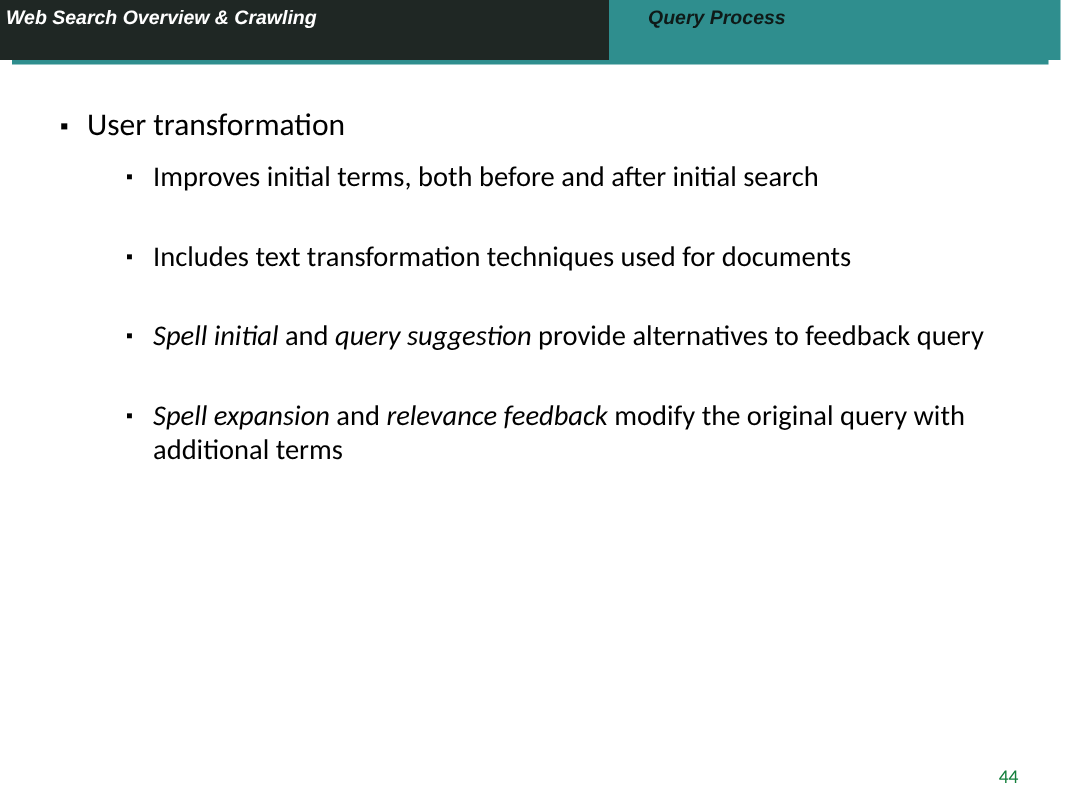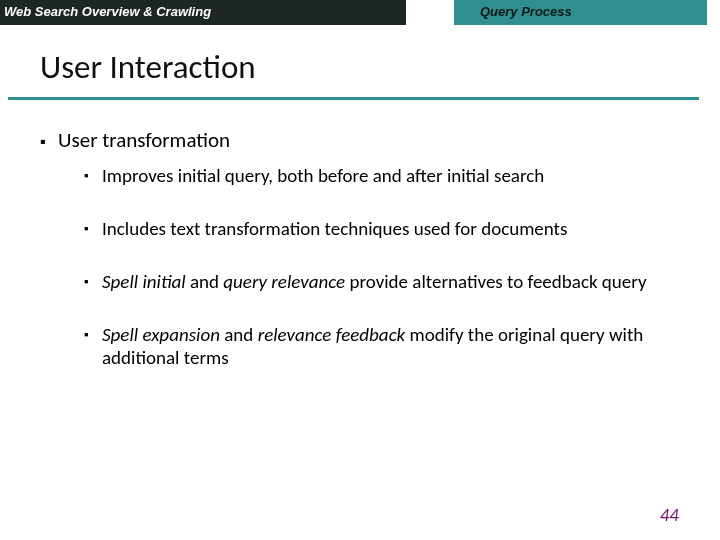--- a/index.html
+++ b/index.html
@@ -1,67 +1,66 @@
 <!DOCTYPE html>
 <html><head>
 <meta charset="utf-8">
 <style>
   * { margin:0; padding:0; box-sizing:border-box; }
   html,body { width:720px; height:540px; font-family:"Calibri","Segoe UI",Arial,sans-serif; background:#fff; color:#000; }
   .slide { width:707px; height:540px; position:relative; }
   .header { display:flex; width:100%; }
   .header-left { background:#1f2724; color:#fff; font-weight:bold; font-style:italic; font-family:Verdana,Geneva,sans-serif; font-size:13px; padding:4px 8px 6px 4px; width:406px; }
-  .header-right { background:#2f8e8e; color:#0f1a18; font-weight:bold; font-style:italic; font-family:Verdana,Geneva,sans-serif; font-size:13px; padding:4px 8px 6px 26px; flex:1; text-align:left;margin-left:48px; }
+  .header-right { background:#2f8e8e; color:#0f1a18; font-weight:bold; font-style:italic; font-family:Verdana,Geneva,sans-serif; font-size:13px; padding:4px 8px 21px 26px; flex:1; text-align:left; }
   .title { font-size:33px; font-family:"Calibri","Segoe UI",Arial,sans-serif; color:#111; padding:22px 0 10px 40px; font-weight:400; }
   .rule { height:3px; background:#2f8e8e; margin:0 8px 0 8px; }
   .body { padding:28px 40px 0 40px; font-size:21px; line-height:1.22; }
   .lvl1 { display:flex; margin-bottom:10px; }
   .lvl1 .bullet { width:18px; flex:none; font-size:16px; padding-top:4px; }
   .lvl1 .txt { flex:1; }
   .lvl2-group { padding-left:44px; }
   .lvl2 { display:flex; margin-bottom:30px; font-size:19px; }
   .lvl2:last-child { margin-bottom:0; }
   .lvl2 .bullet { width:18px; flex:none; font-size:13px; padding-top:4px; }
   .lvl2 .txt { flex:1; padding-right:10px; }
   .em { font-style:italic; }
-  .pagenum { position:absolute; bottom:14px; right:28px; font-size:19px; color:#701a75;font-style:italic; }
+  .pagenum { position:absolute; bottom:14px; right:28px; font-size:13px; color:#15803d; }
 </style>
 </head>
 <body>
 
 <div class="slide">
   <div class="header">
     <div class="header-left">Web Search Overview &amp; Crawling</div>
     <div class="header-right">Query Process</div>
   </div>
 
-  <div class="title">User Interaction</div>
   <div class="rule"></div>
 
   <div class="body">
     <div class="lvl1">
       <div class="bullet">▪</div>
       <div class="txt">User transformation</div>
     </div>
 
     <div class="lvl2-group">
 
       <div class="lvl2">
         <div class="bullet">▪</div>
-        <div class="txt">Improves initial query, both before and after initial search</div>
+        <div class="txt">Improves initial terms, both before and after initial search</div>
       </div>
 
       <div class="lvl2">
         <div class="bullet">▪</div>
         <div class="txt">Includes text transformation techniques used for documents</div>
       </div>
 
       <div class="lvl2">
         <div class="bullet">▪</div>
-        <div class="txt"><span class="em">Spell initial</span><span> and </span><span class="em">query relevance</span><span> provide alternatives to feedback query</span></div>
+        <div class="txt"><span class="em">Spell initial</span><span> and </span><span class="em">query suggestion</span><span> provide alternatives to feedback query</span></div>
       </div>
 
       <div class="lvl2">
         <div class="bullet">▪</div>
         <div class="txt"><span class="em">Spell expansion</span><span> and </span><span class="em">relevance feedback</span><span> modify the original query with additional terms</span></div>
       </div>
 
     </div>
   </div>
 

